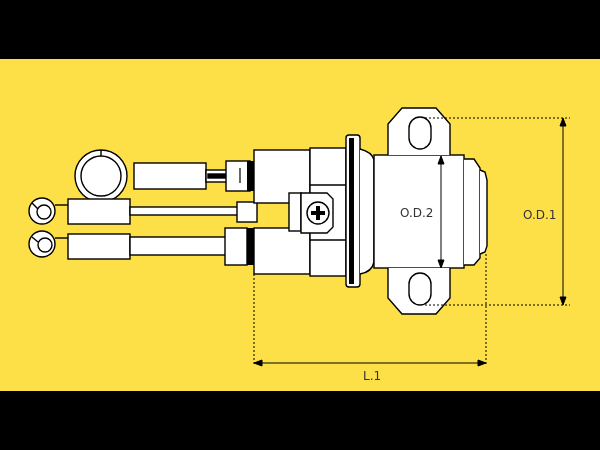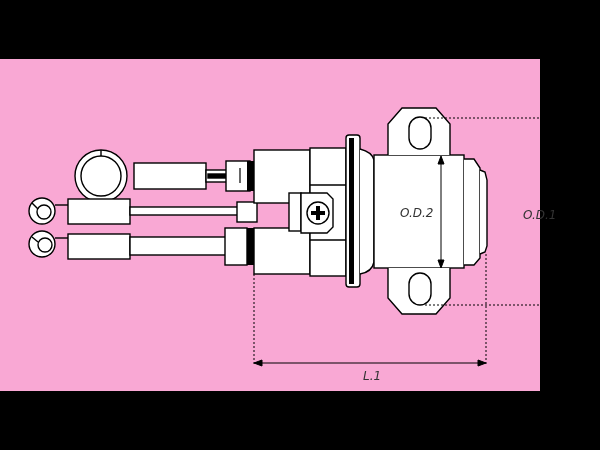--- a/index.html
+++ b/index.html
@@ -1,19 +1,19 @@
 <!DOCTYPE html>
 <html><head>
   <meta charset="utf-8">
   <style>
     html, body { margin: 0; padding: 0; background: #000; }
     .frame { position: relative; width: 600px; height: 450px; background: #000; overflow: hidden; }
     .bar-top { position: absolute; left: 0; top: 0; width: 600px; height: 59px; background: #000; }
     .bar-bottom { position: absolute; left: 0; top: 391px; width: 600px; height: 59px; background: #000; }
-    .canvas { position: absolute; left: 0; top: 59px; width: 540px; height: 332px; background: #f9a8d4; font-style: italic; }
+    .canvas { position: absolute; left: 0; top: 59px; width: 600px; height: 332px; background: #fde047; }
     svg { display: block; }
     .lbl { font-family: "DejaVu Sans", sans-serif; font-size: 12px; fill: #333; }
   </style>
 </head>
 <body>
 
 <div class="frame">
   <div class="bar-top"></div>
   <div class="canvas">
     <svg width="600" height="332" viewBox="0 59 600 332" fill="none" stroke="#000" stroke-width="1.4">

